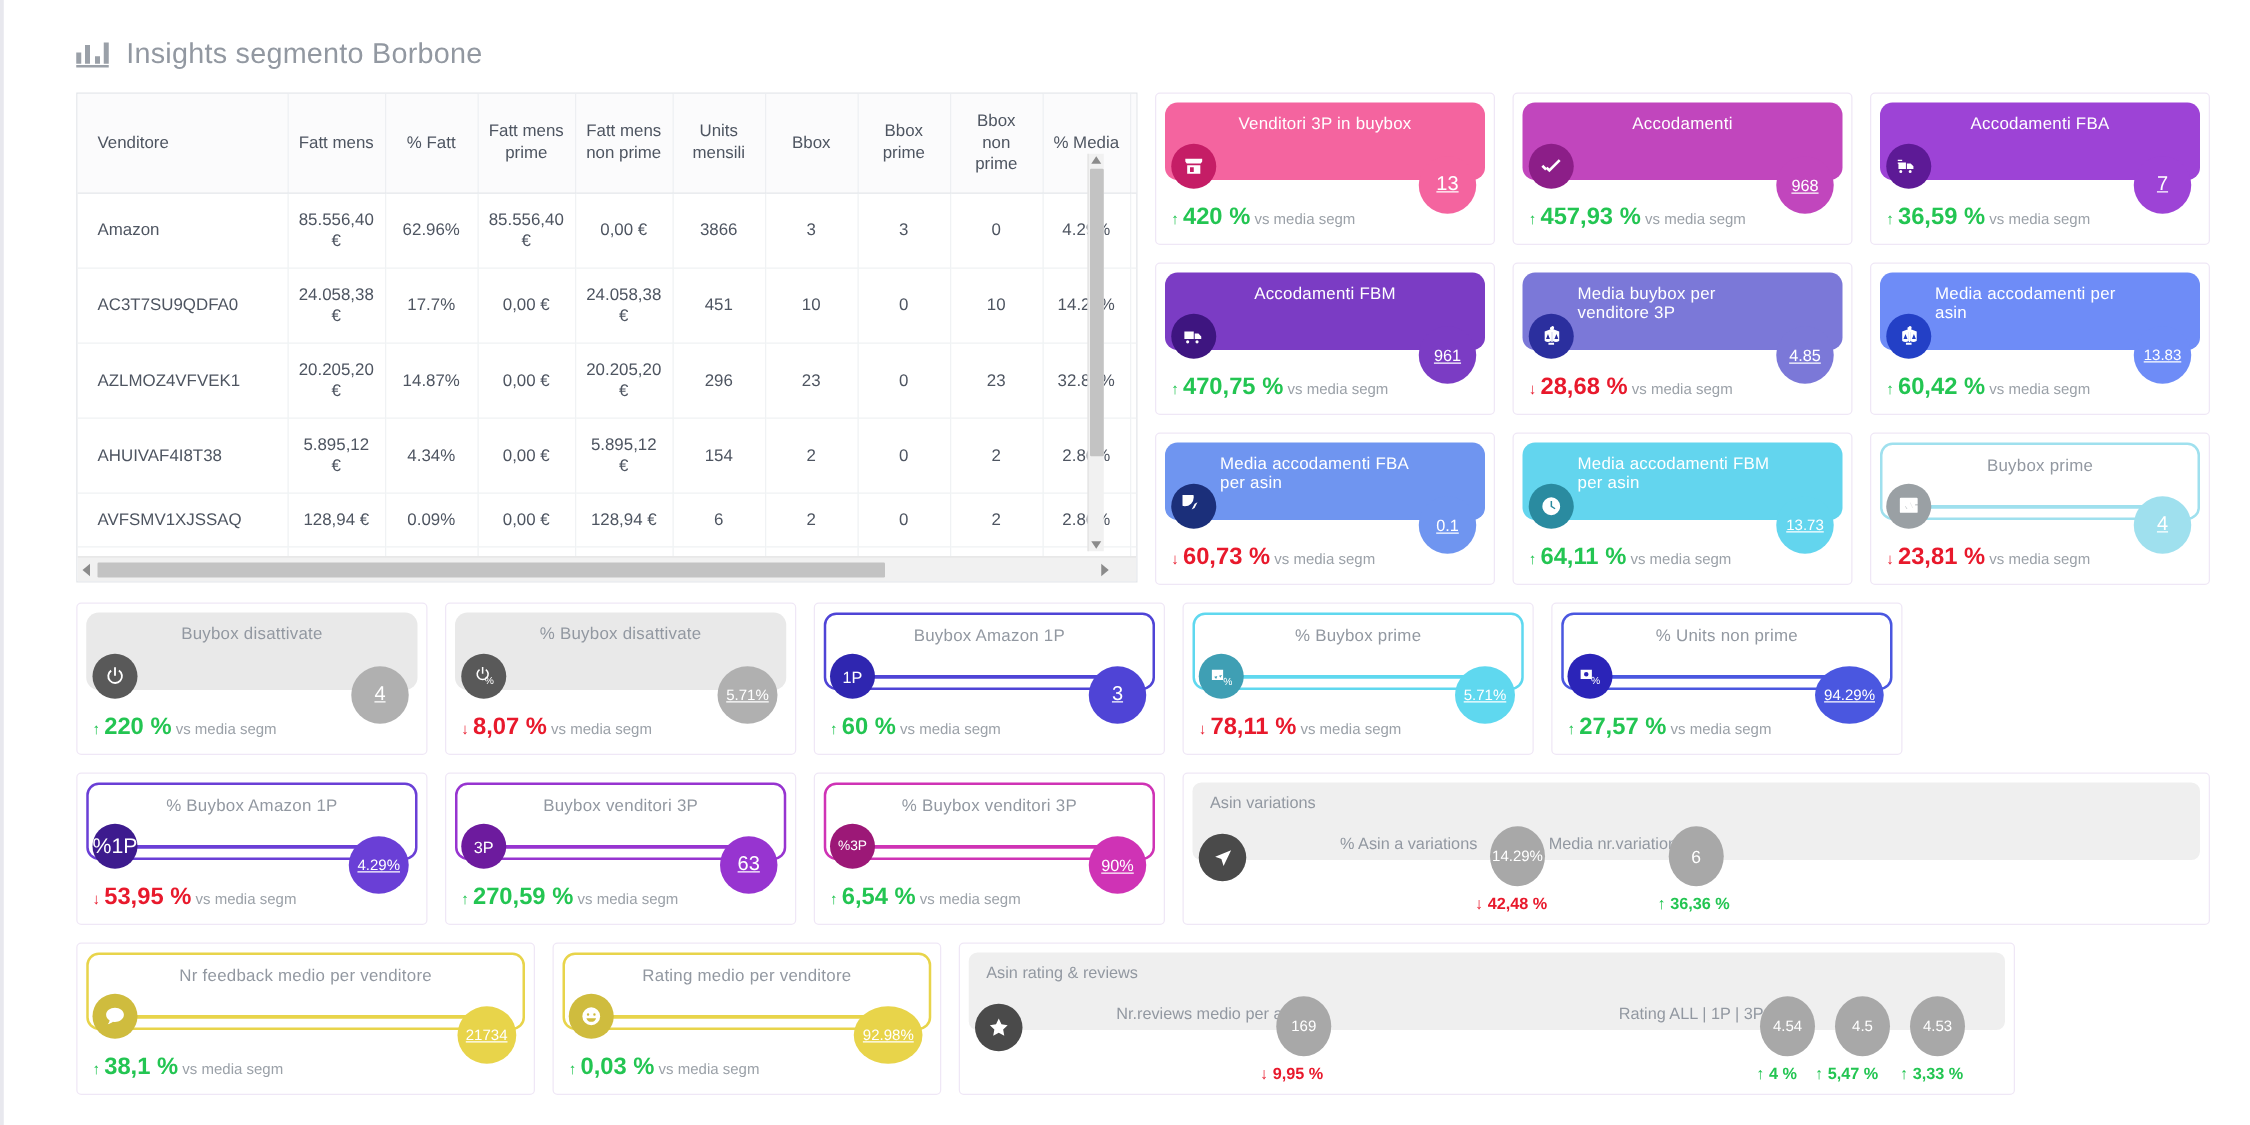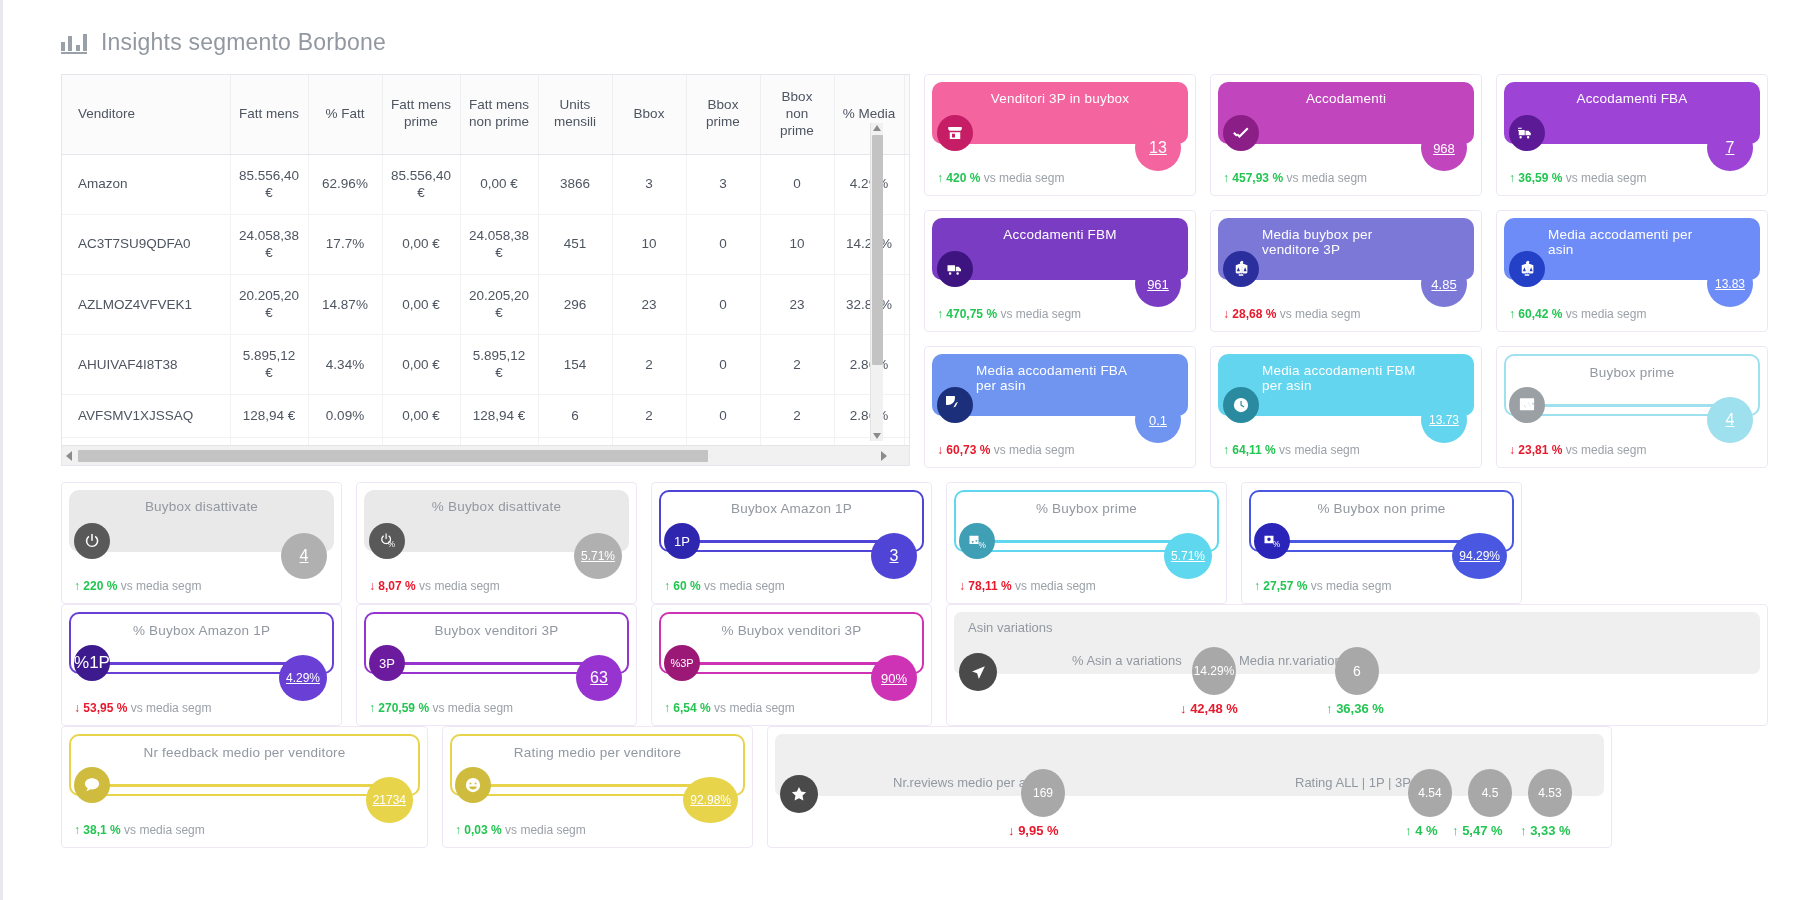--- a/index.html
+++ b/index.html
@@ -142,21 +142,21 @@
   }
   .val-bubble.sm { font-size: 13px; }
   .val-bubble.xs { font-size: 12px; }
   .connector {
     position: absolute; left: 44px; right: 42px; top: 57px; height: 3px; z-index: 1;
   }
   .delta {
     position: absolute; left: 12px; bottom: 10px;
     font-size: 12px; color: #9ba1a8; white-space: nowrap;
   }
-  .delta b { font-size: 12px; text-align: center; }
+  .delta b { font-size: 19px; text-align: center; }
   .delta .up { color: #23c552; }
   .delta .dn { color: #e8192c; }
 
   
   .panel-inner {
     background: #efefef; border-radius: 7px; height: 62px;
     position: relative; padding: 8px 14px;
   }
   .panel-inner .ptitle { font-size: 13px; color: #9298a1; }
   .panel-metric { position: absolute; font-size: 13px; color: #9298a1; white-space: nowrap; }
@@ -167,21 +167,21 @@
   }
   .bubble-grey.sm { font-size: 12px; }
   .panel-delta { position: absolute; font-size: 13px; font-weight: bold; white-space: nowrap; }
   .panel-delta .up { color: #23c552; }
   .panel-delta .dn { color: #e8192c; }
   .panel-icon {
     position: absolute; left: 12px; top: 48px; width: 38px; height: 38px; border-radius: 50%;
     background: #4a4a4a; color: #fff; display: flex; align-items: center; justify-content: center; z-index: 5;
   }
 
-  .lower { margin-top: 14px; display: flex; flex-direction: column; gap: 0; }
+  .lower { margin-top: 14px; display: flex; flex-direction: column; gap: 14px; }
   .lower-row { display: flex; gap: 14px; }
   .card.w3 { width: 281px; }
   svg { display: block; }
 </style>
 </head>
 <body>
 
 <div id="app">
 
   <div class="page-header">
@@ -486,21 +486,21 @@
               <svg width="18" height="18" viewBox="0 0 24 24" fill="#fff">
                 <path d="M2 5h12v11H2V5zm2.5 7.5l2 2.4 2.4-5.2 2 3.8 2-2.8"></path>
                 <text x="14" y="21" font-size="11" fill="#fff" font-family="sans-serif">%</text>
               </svg>
             </div>
             <div class="val-bubble xs" style="background:#5fd8ef">5.71%</div>
             <div class="delta"><span class="dn">↓ <b class="dval">78,11 %</b></span> <span class="dsuf">vs media segm</span></div>
           </div>
           <div class="card w3 outline" style="--acc: #4a57e0;">
             <div class="banner" style="background:#4a57e0">
-              <span class="t" style="">% Buybox non prime</span>
+              <span class="t" style="">% Units non prime</span>
             </div>
             <div class="connector" style="background:#4a57e0"></div>
             <div class="icon-bubble" style="background:#2b24b8">
               <svg width="18" height="18" viewBox="0 0 24 24" fill="#fff">
                 <path d="M2 5h12v10H2V5zm6 2.4a2.4 2.4 0 102.4 2.4A2.4 2.4 0 008 7.4z"></path>
                 <text x="13" y="20" font-size="11" fill="#fff" font-family="sans-serif">%</text>
               </svg>
             </div>
             <div class="val-bubble xs" style="background:#4a57e0">94.29%</div>
             <div class="delta"><span class="up">↑ <b class="dval">27,57 %</b></span> <span class="dsuf">vs media segm</span></div>
@@ -591,20 +591,21 @@
                   <path d="M12 2.5A9.5 9.5 0 1021.5 12 9.5 9.5 0 0012 2.5zM8.6 8.8a1.3 1.3 0 11-1.3 1.3 1.3 1.3 0 011.3-1.3zm6.8 0a1.3 1.3 0 11-1.3 1.3 1.3 1.3 0 011.3-1.3zM6.8 14h10.4a5.4 5.4 0 01-10.4 0z"></path>
                 </svg>
               </div>
               <div class="val-bubble xs" style="background:#e8d44a">92.98%</div>
               <div class="delta"><span class="up">↑ <b class="dval">0,03 %</b></span> <span class="dsuf">vs media segm</span></div>
             </div>
           </div>
 
         <div class="card wide">
           <div class="panel-inner">
+            <div class="ptitle">Asin rating &amp; reviews</div>
             <div class="panel-metric" style="left:118px; top:41px;">Nr.reviews medio per asin</div>
             <div class="panel-metric" style="left:520px; top:41px;">Rating ALL | 1P | 3P</div>
           </div>
           <div class="panel-icon">
             <svg width="18" height="18" viewBox="0 0 24 24" fill="#fff">
                 <path d="M12 2.5l2.9 6.1 6.6.9-4.8 4.6 1.2 6.6-5.9-3.2-5.9 3.2 1.2-6.6-4.8-4.6 6.6-.9z"></path>
               </svg>
           </div>
           <div class="bubble-grey sm" style="left:253px; top:42px;">169</div>
           <div class="panel-delta" style="left:240px; bottom:9px;">

